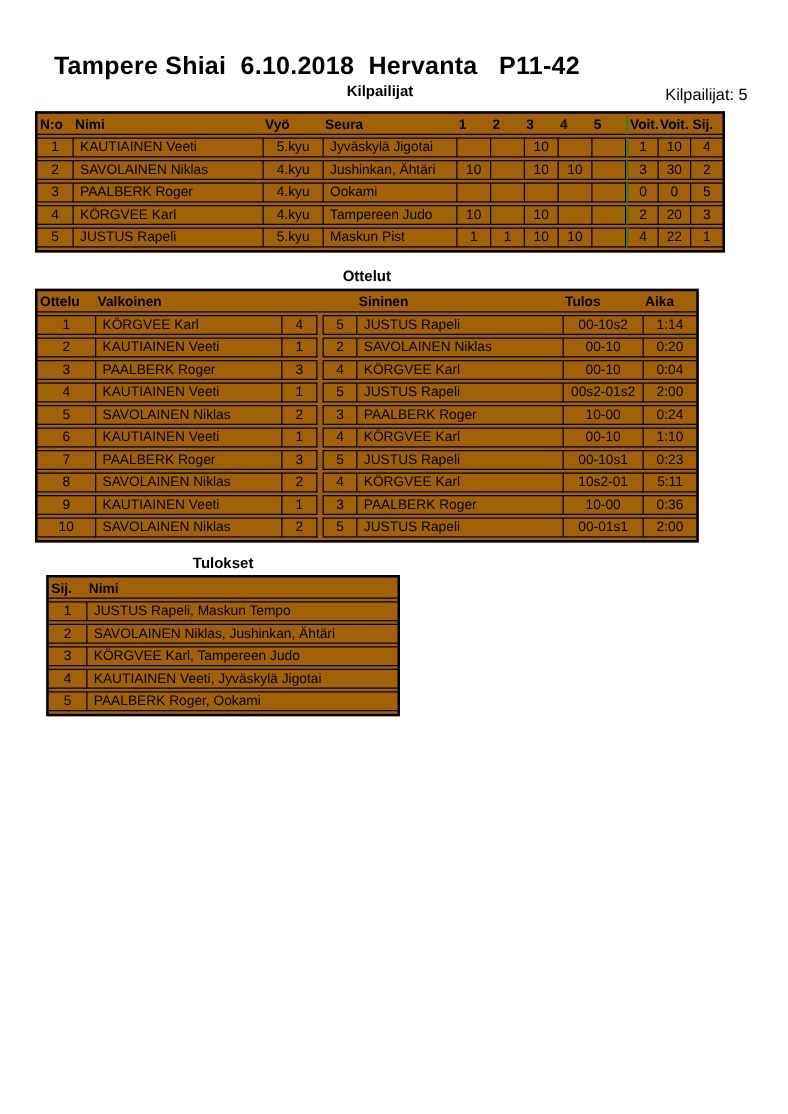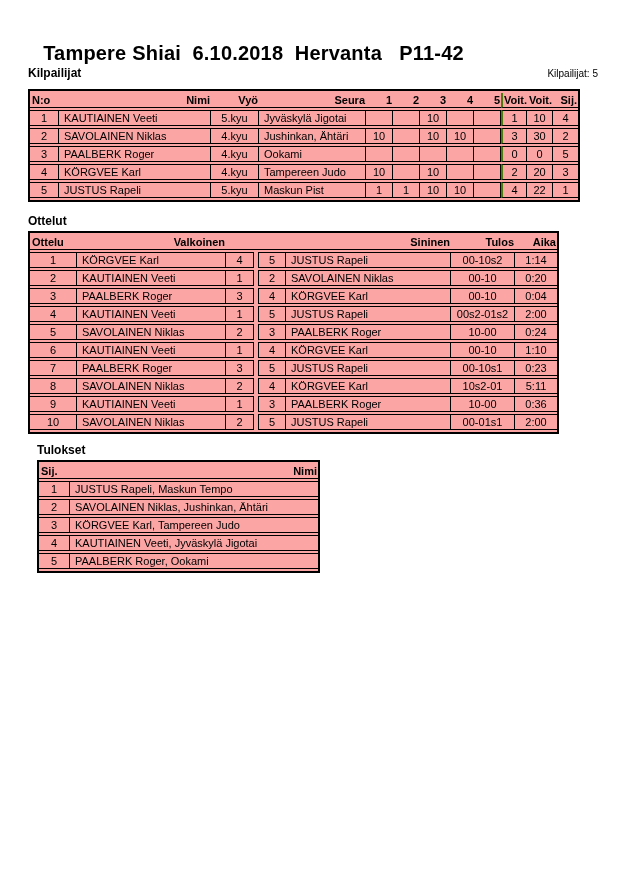--- a/index.html
+++ b/index.html
@@ -10,39 +10,39 @@
     color: #000;
   }
   .abs { position: absolute; }
 
   .title {
     top: 42px; left: 0; width: 507px;
     text-align: center; font-size: 20px; font-weight: bold;
     white-space: pre; letter-spacing: 0.2px;
   }
   .section-title {
-    text-align: left; font-size: 12px; font-weight: bold;
+    text-align: center; font-size: 12px; font-weight: bold;
   }
   .count-label {
-    top: 68px; right: 32px; font-size: 10px; text-align: center;
-  }
-
-  .twrap { border: 2px solid #000; background: #fca5a5; }
+    top: 68px; right: 32px; font-size: 13px; text-align: center;
+  }
+
+  .twrap { border: 2px solid #000; background: #a16207; }
   table {
     width: 100%;
     border-collapse: separate;
     border-spacing: 0 2px;
     table-layout: fixed;
     font-size: 11px;
   }
   th {
     font-size: 11px; font-weight: bold;
     border: none; border-bottom: 1px solid #000;
     height: 15px; line-height: 14px;
-    text-align: right; white-space: nowrap; overflow: hidden;
+    text-align: left; white-space: nowrap; overflow: hidden;
     padding: 0 1px;
   }
   th.hl { text-align: left; padding-left: 2px; }
   td {
     border-top: 1px solid #000; border-bottom: 1px solid #000;
     border-right: 1px solid #000;
     height: 16px; line-height: 14px;
     white-space: nowrap; overflow: hidden;
     padding: 0 3px;
   }

